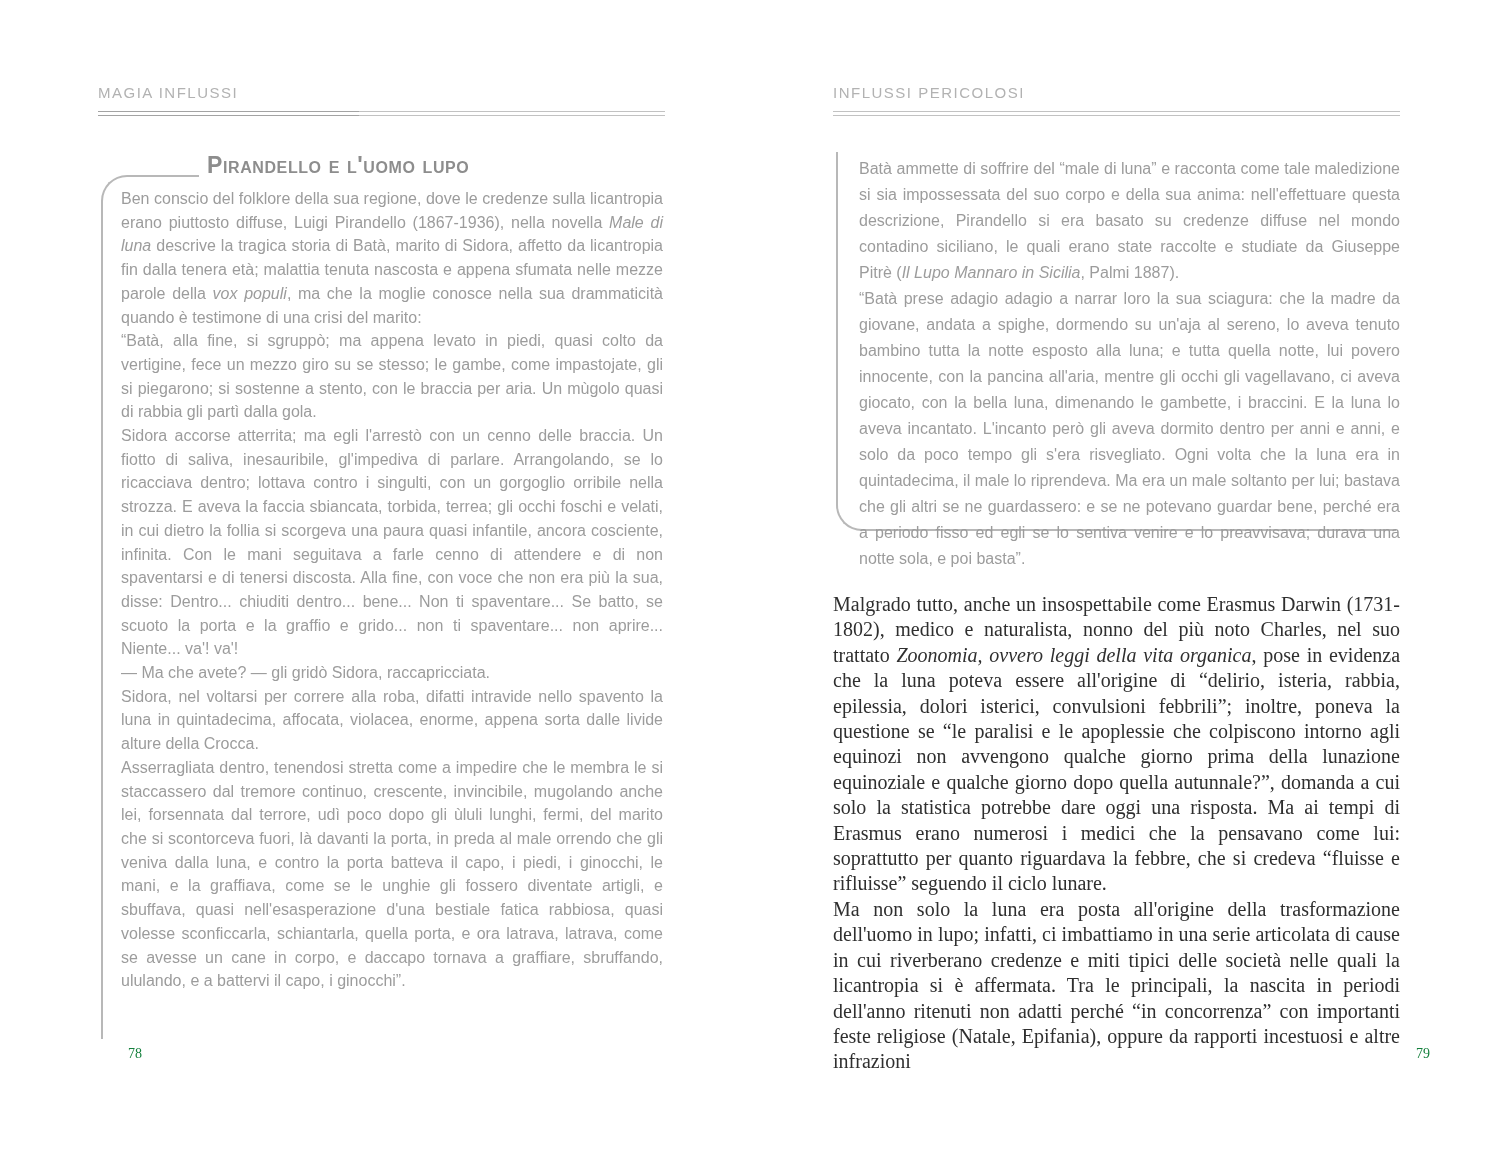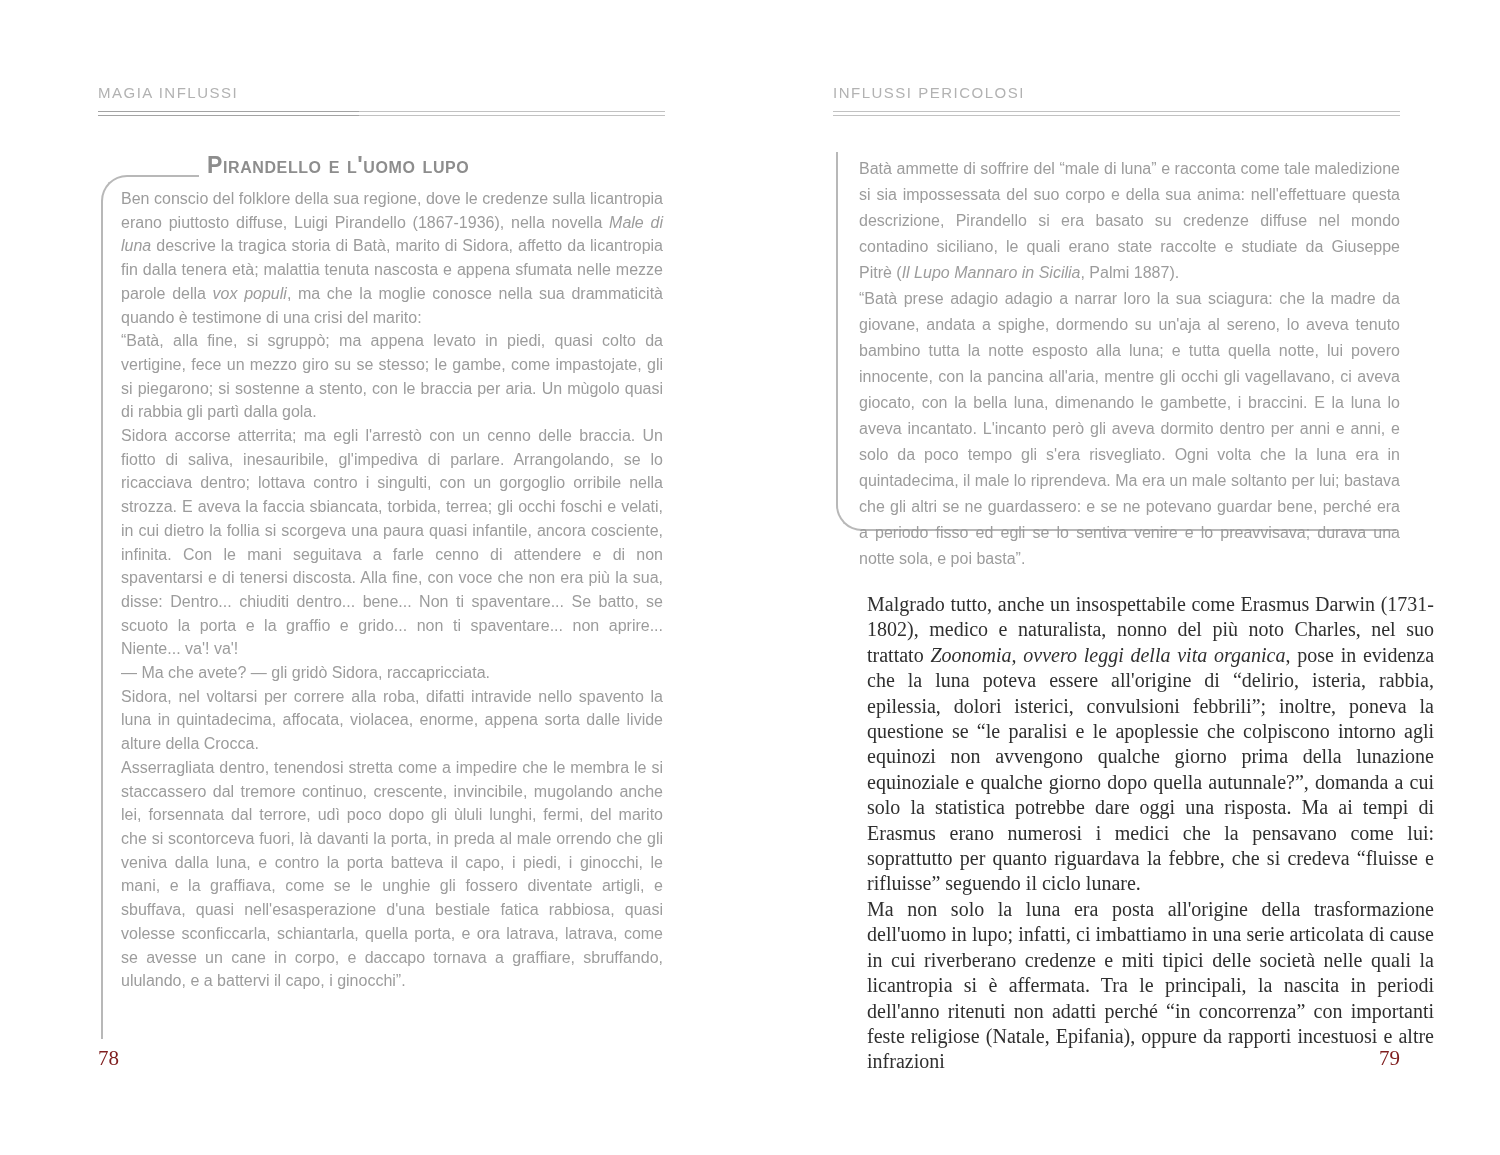--- a/index.html
+++ b/index.html
@@ -43,26 +43,26 @@
     font-size:16px;line-height:23.7px;text-align:justify;color:#9c9c9c;
   }
   .quote-text{
     position:absolute;left:859px;top:156px;width:541px;
     font-size:16px;line-height:26px;text-align:justify;color:#9c9c9c;
   }
   .body-left p,.quote-text p,.body-right p{margin:0;padding:0;}
   .body-right{
     position:absolute;left:833px;top:592px;width:567px;
     font-family:"Liberation Serif","DejaVu Serif",serif;
-    font-size:20px;line-height:25.4px;text-align:justify;color:#2f2f2f;margin-left:34px;
+    font-size:20px;line-height:25.4px;text-align:justify;color:#2f2f2f;
   }
   .pagenum{
     position:absolute;top:1046px;
     font-family:"Liberation Serif","DejaVu Serif",serif;
-    font-size:21px;color:#7f1d1d;
+    font-size:14px;color:#15803d;margin-left:30px;
   }
   .pagenum.left{left:98px;}
   .pagenum.right{left:833px;width:567px;text-align:right;}
   i{font-style:italic;}
 </style>
 </head>
 <body>
 
 <div class="sheet">
 

